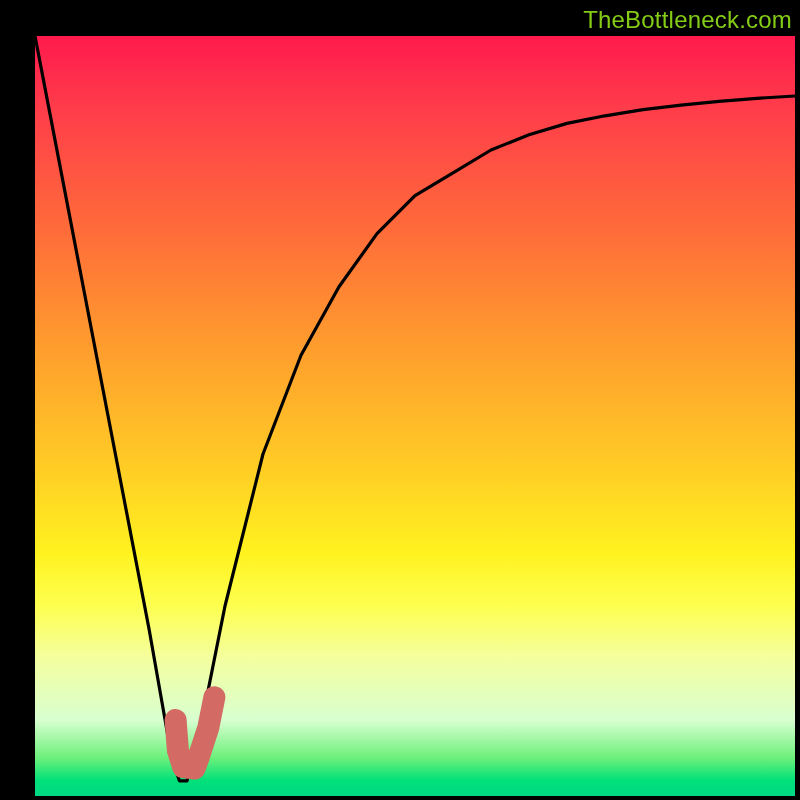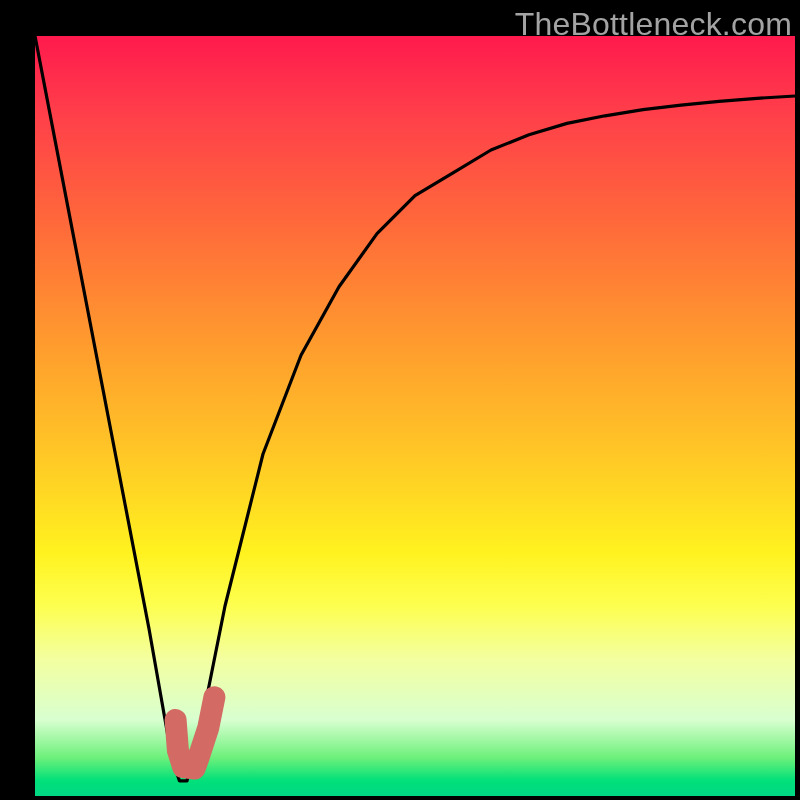--- a/index.html
+++ b/index.html
@@ -39,22 +39,22 @@
       #d8ffd0 90%,
       #6cf07a 95%,
       #00e07a 98%,
       #00d884 100%
     );
   }
   .watermark {
     position: absolute;
     top: 6px;
     right: 8px;
-    color: #a3a3a3;
-    font-size: 32px;
+    color: #84cc16;
+    font-size: 24px;
     font-weight: 500;
     letter-spacing: 0.2px;
     user-select: none;
   }
   svg.curve {
     position: absolute;
     left: 0;
     top: 0;
     width: 760px;
     height: 760px;

